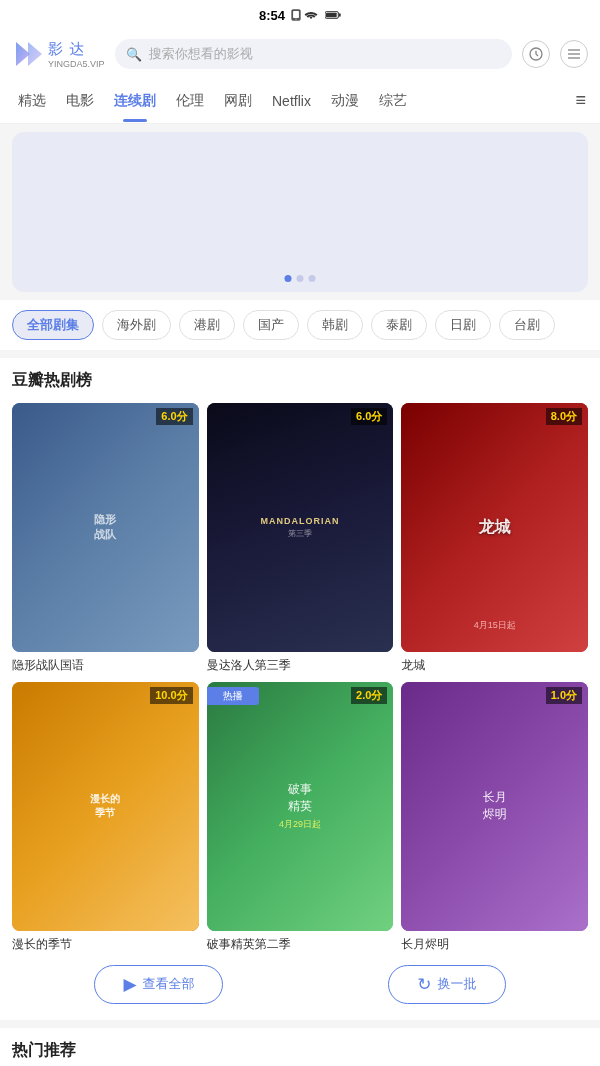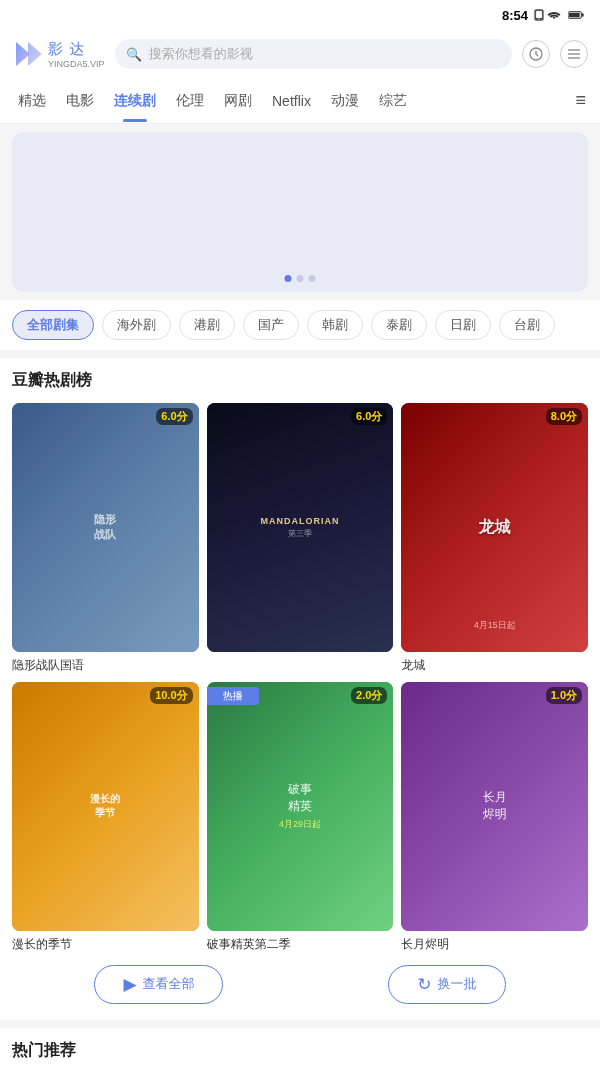--- a/index.html
+++ b/index.html
@@ -1,20 +1,20 @@
 <!DOCTYPE html>
 <html><head>
   <meta charset="utf-8">
   <meta name="viewport" content="width=device-width, initial-scale=1">
   <style>
     * { margin: 0; padding: 0; box-sizing: border-box; }
     body { font-family: -apple-system, BlinkMacSystemFont, 'PingFang SC', 'Microsoft YaHei', sans-serif; background: #f5f5f5; width: 600px; max-width: 600px; overflow-x: hidden; }
 
     
-    .status-bar { background: #fff; display: flex; justify-content: flex-end; align-items: center; padding: 0 16px; height: 30px; font-size: 13px; font-weight: 600; }
+    .status-bar { background: #fff; display: flex; justify-content: center; align-items: center; padding: 0 16px; height: 30px; font-size: 13px; font-weight: 600; }
     .status-bar-left { display: flex; align-items: center; gap: 4px; }
     .status-bar-right { display: flex; align-items: center; gap: 6px; }
 
     
     .header { background: #fff; display: flex; align-items: center; padding: 8px 12px; gap: 10px; }
     .logo-area { display: flex; align-items: center; gap: 4px; min-width: 80px; }
     .logo-text { display: flex; flex-direction: column; }
     .logo-title { font-size: 15px; font-weight: 400; color: #5b7fe6; letter-spacing: 1px; }
     .logo-subtitle { font-size: 9px; color: #888; }
     .search-bar { flex: 1; background: #f0f2f8; border-radius: 20px; display: flex; align-items: center; padding: 6px 12px; gap: 6px; }
@@ -48,21 +48,21 @@
     .chip.active { background: #e8eaf6; border-color: #5b7fe6; color: #5b7fe6; font-weight: 600; }
 
     
     .section { background: #fff; padding: 12px; margin-top: 8px; }
     .section-title { font-size: 16px; font-weight: 700; color: #222; margin-bottom: 12px; }
 
     
     .grid-3 { display: grid; grid-template-columns: repeat(3, 1fr); gap: 8px; }
     .media-card { position: relative; cursor: pointer; }
     .media-thumb { width: 100%; aspect-ratio: 3/4; border-radius: 8px; overflow: hidden; background: #ddd; position: relative; }
-    .media-score { position: absolute; top: 5px; right: 6px; background: rgba(0,0,0,0.55); color: #ffd700; font-size: 11px; font-weight: 600; padding: 1px 5px; border-radius: 7px; margin-left: 25px; }
+    .media-score { position: absolute; top: 5px; right: 6px; background: rgba(0,0,0,0.55); color: #ffd700; font-size: 11px; font-weight: 600; padding: 1px 5px; border-radius: 0; margin-left: 25px; }
     .media-badge { position: absolute; top: 5px; left: 0; background: #5b7fe6; color: #fff; font-size: 10px; padding: 2px 16px; border-radius: 0 3px 3px 0; }
     .media-title { font-size: 12px; color: #333; margin-top: 5px; white-space: nowrap; overflow: hidden; text-overflow: ellipsis; }
 
     
     .action-row { display: flex; justify-content: space-around; align-items: center; padding: 12px 0 4px; }
     .action-btn { display: flex; align-items: center; gap: 6px; padding: 8px 28px; border: 1.5px solid #5b7fe6; border-radius: 24px; color: #5b7fe6; font-size: 13px; cursor: pointer; background: #fff; }
 
     
     .thumb-1 { background: linear-gradient(135deg, #4a6fa5, #6b8cba); }
     .thumb-2 { background: linear-gradient(135deg, #1a1a2e, #16213e, #0f3460); }
@@ -189,20 +189,21 @@
     </div>
 
     <div class="media-card">
       <div class="media-thumb thumb-2">
         <div style="position:absolute;inset:0;background:linear-gradient(160deg,#0a0a1a,#1a1a3a,#2a3050);display:flex;align-items:center;justify-content:center;flex-direction:column;gap:2px;">
           <div style="color:#e0c97f;font-size:9px;font-weight:700;letter-spacing:1px;">MANDALORIAN</div>
           <div style="color:rgba(255,255,255,0.5);font-size:8px;">第三季</div>
         </div>
         <div class="media-score">6.0分</div>
       </div>
+      <div class="media-title">曼达洛人第三季</div>
     </div>
 
     <div class="media-card">
       <div class="media-thumb thumb-3">
         <div style="position:absolute;inset:0;background:linear-gradient(135deg,#7a0000,#b02020,#d04040);display:flex;align-items:center;justify-content:center;">
           <div style="color:rgba(255,255,255,0.9);font-size:16px;font-weight:700;text-shadow:0 1px 3px rgba(0,0,0,0.5);">龙城</div>
         </div>
         <div style="position:absolute;bottom:20px;right:0;left:0;text-align:center;font-size:9px;color:rgba(255,200,200,0.8);margin-top:42px;">4月15日起</div>
         <div class="media-score">8.0分</div>
       </div>

